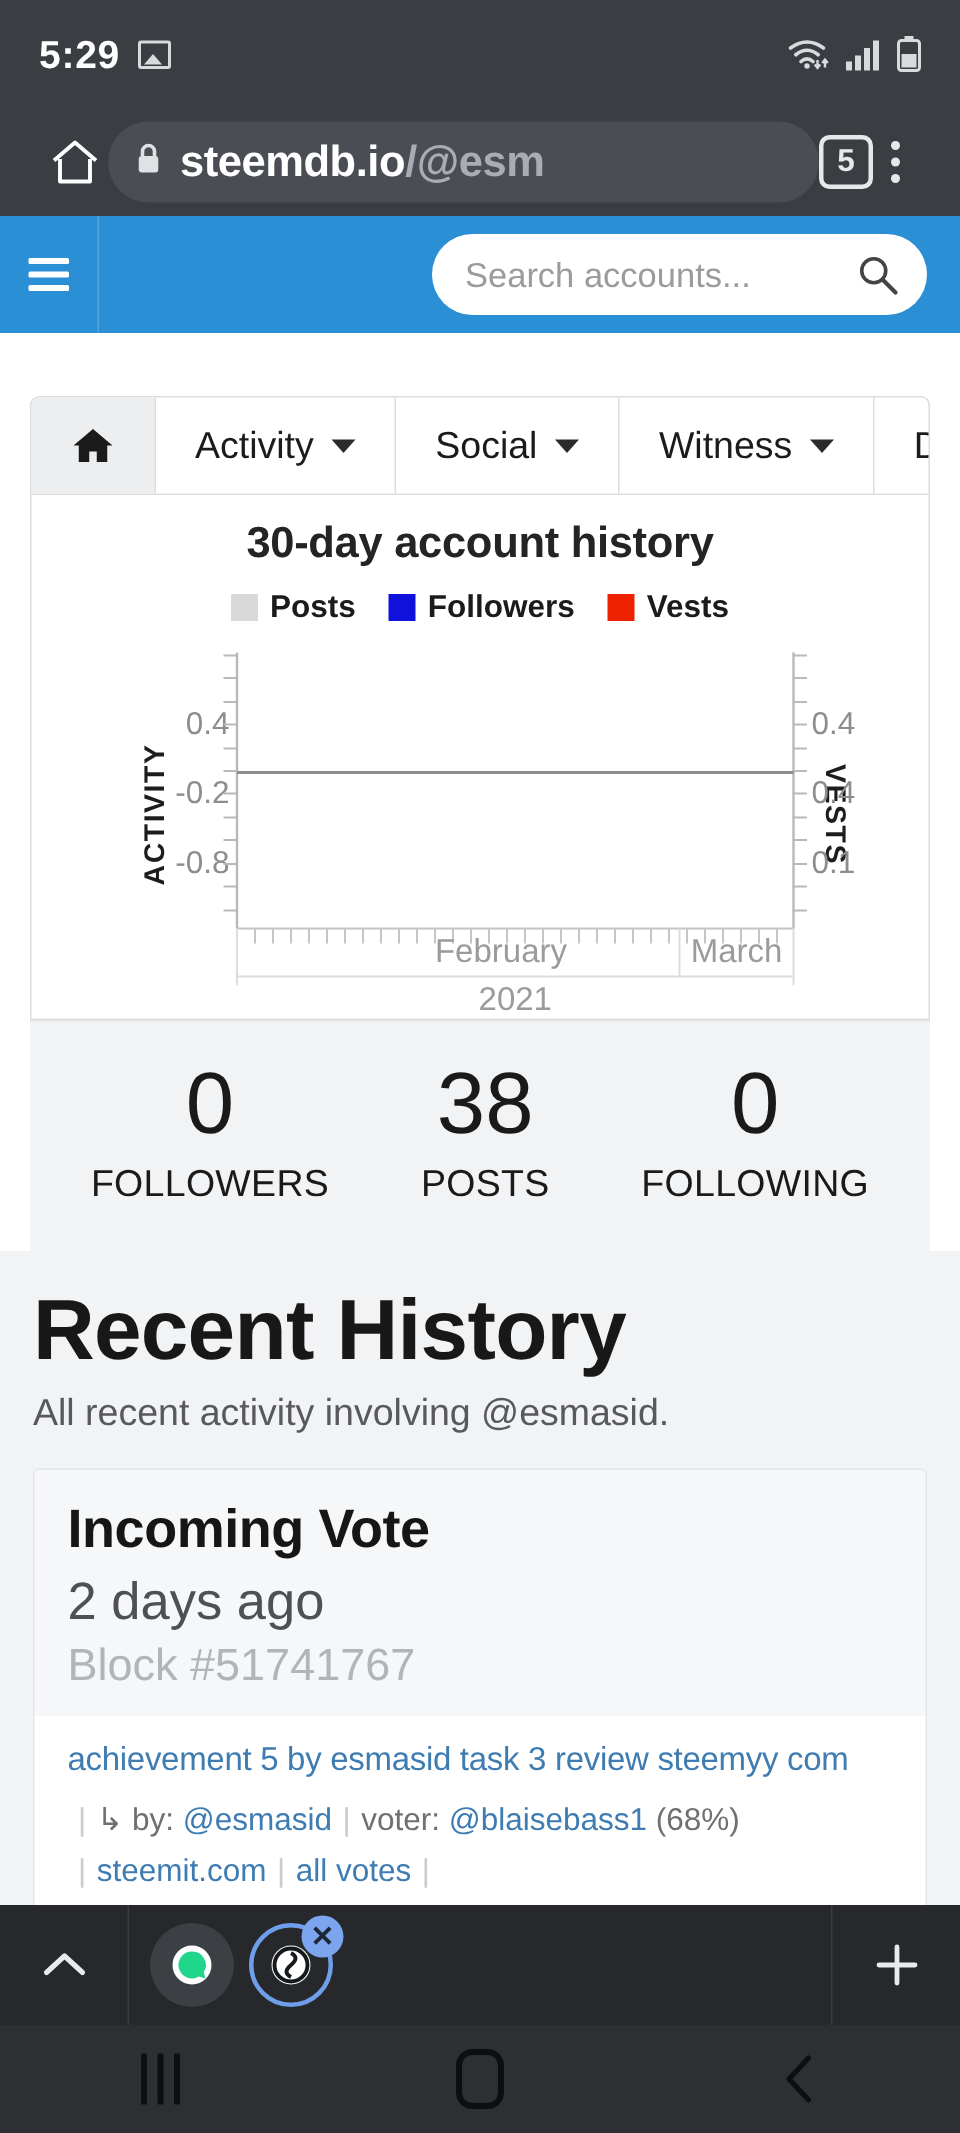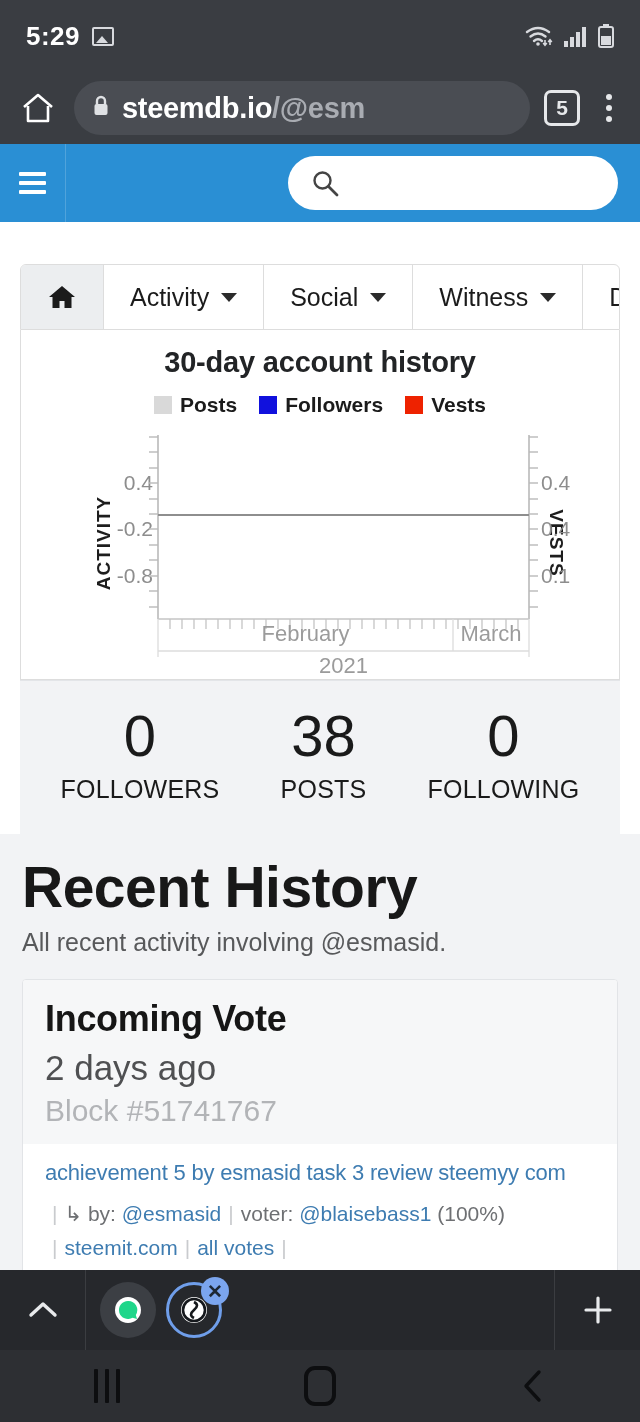--- a/index.html
+++ b/index.html
@@ -23,21 +23,21 @@
   .ico-img { width: 22px; height: 19px; border: 2px solid #d8dade; border-radius: 2px; position: relative; }
   .ico-img::after {
     content: ""; position: absolute; left: 2px; bottom: 1px;
     border-left: 6px solid transparent; border-right: 6px solid transparent;
     border-bottom: 7px solid #d8dade;
   }
 
   
   .urlbar {
     height: 72px; background: #3a3d42;
-    display: flex; align-items: center; padding: 0 16px; gap: 14px;
+    display: flex; align-items: center; padding: 0 28px; 
   }
   .home-btn { width: 44px; display: flex; justify-content: center; }
   .omnibox {
     flex: 1; height: 54px; background: #4a4d53; border-radius: 28px;
     display: flex; align-items: center; padding: 0 18px; gap: 12px;
     overflow: hidden; min-width: 0;
   }
   .lock { flex: 0 0 auto; }
   .url-text {
     font-size: 29px; font-weight: bold; color: #ffffff;
@@ -250,20 +250,21 @@
 
   <div class="sitenav">
     <div class="burger-wrap">
       <span class="burger">
           <i></i>
           <i></i>
           <i></i>
         </span>
     </div>
     <div class="searchbox">
+      <input type="text" placeholder="Search accounts..." style="">
       <svg width="30" height="30" viewBox="0 0 30 30">
         <circle cx="12.5" cy="12.5" r="8" stroke="#444" stroke-width="2.4" fill="none"></circle>
         <path d="M18.5 18.5 L27 27" stroke="#444" stroke-width="2.8" stroke-linecap="round"></path>
       </svg>
     </div>
   </div>
 
   <div class="page">
     <div class="content-pad">
 
@@ -391,21 +392,21 @@
               <line x1="485" y1="190" x2="485" y2="200"></line>
                 <line x1="497" y1="190" x2="497" y2="200"></line>
             </g>
 
             <line x1="137" y1="222" x2="508" y2="222" stroke="#dcdcdc" stroke-width="1.3"></line>
             <line x1="137" y1="190" x2="137" y2="228" stroke="#dcdcdc" stroke-width="1.3"></line>
             <line x1="432" y1="190" x2="432" y2="222" stroke="#dcdcdc" stroke-width="1.3"></line>
             <line x1="508" y1="190" x2="508" y2="228" stroke="#dcdcdc" stroke-width="1.3"></line>
           </svg>
 
-          <span style="position:absolute;left:137px;top:192px;width:295px;text-align:center;font-size:22px;color:#9b9b9b;">February</span>
+          <span style="position:absolute;left:137px;top:192px;width:352px;text-align:center;font-size:22px;color:#9b9b9b;">February</span>
           <span style="position:absolute;left:432px;top:192px;width:76px;text-align:center;font-size:22px;color:#9b9b9b;">March</span>
           <span style="position:absolute;left:137px;top:224px;width:371px;text-align:center;font-size:22px;color:#9b9b9b;">2021</span>
         </div>
       </div>
 
       <div class="statsbar">
         <div class="stat">
           <div class="num">0</div>
           <div class="lbl">FOLLOWERS</div>
         </div>
@@ -430,21 +431,21 @@
           <div class="hc-time">2 days ago</div>
           <div class="hc-block">Block #51741767</div>
         </div>
         <div class="hc-body">
           <div class="hc-link">achievement 5 by esmasid task 3 review steemyy com</div>
           <div class="hc-meta">
             <span class="sep">|</span><span>↳</span>
             <span>by:</span>
             <a href="#">@esmasid</a><span class="sep">|</span><span>voter:</span>
             <a href="#">@blaisebass1</a>
-            <span>(100%)</span><br>
+            <span>(68%)</span><br>
             <span class="sep">|</span><a href="#">steemit.com</a><span class="sep">|</span><a href="#">all votes</a><span class="sep">|</span>
           </div>
         </div>
       </div>
     </div>
   </div>
 
   <div class="bottombar">
     <div class="bb-left">
       <svg width="34" height="24" viewBox="0 0 34 24">

